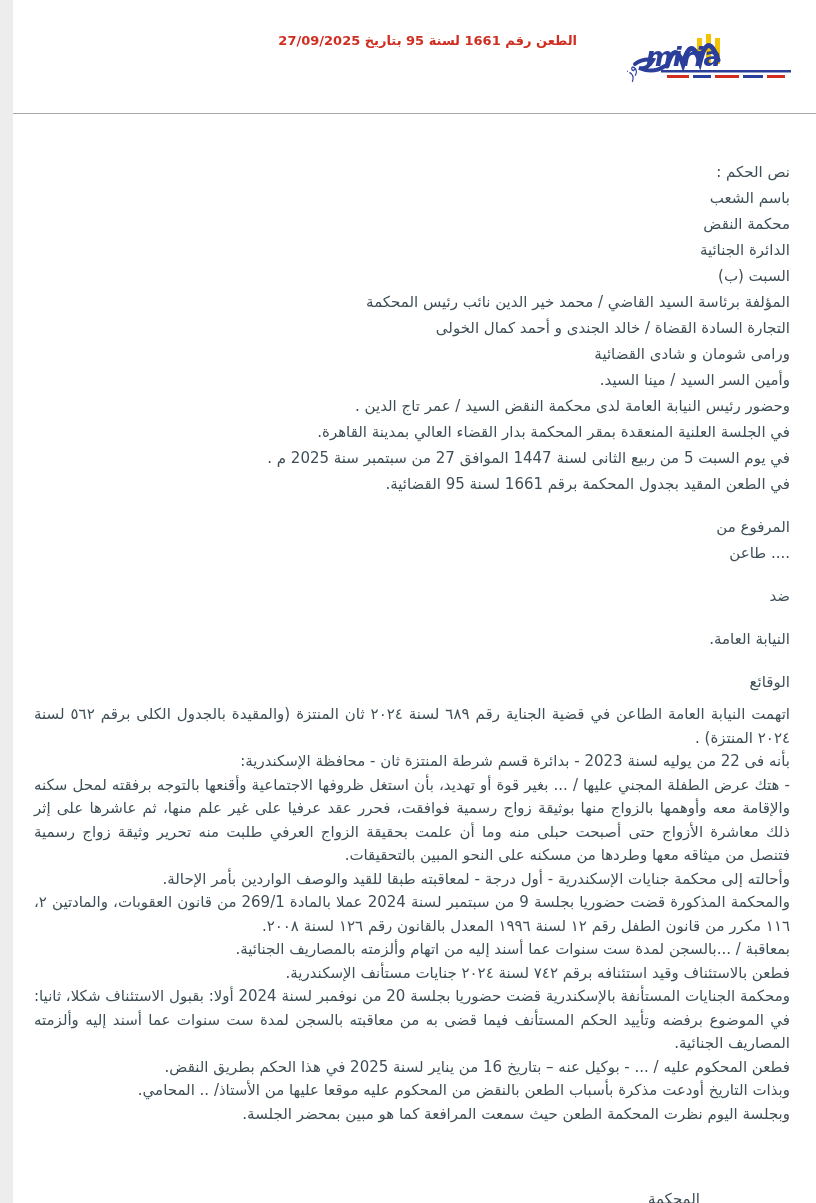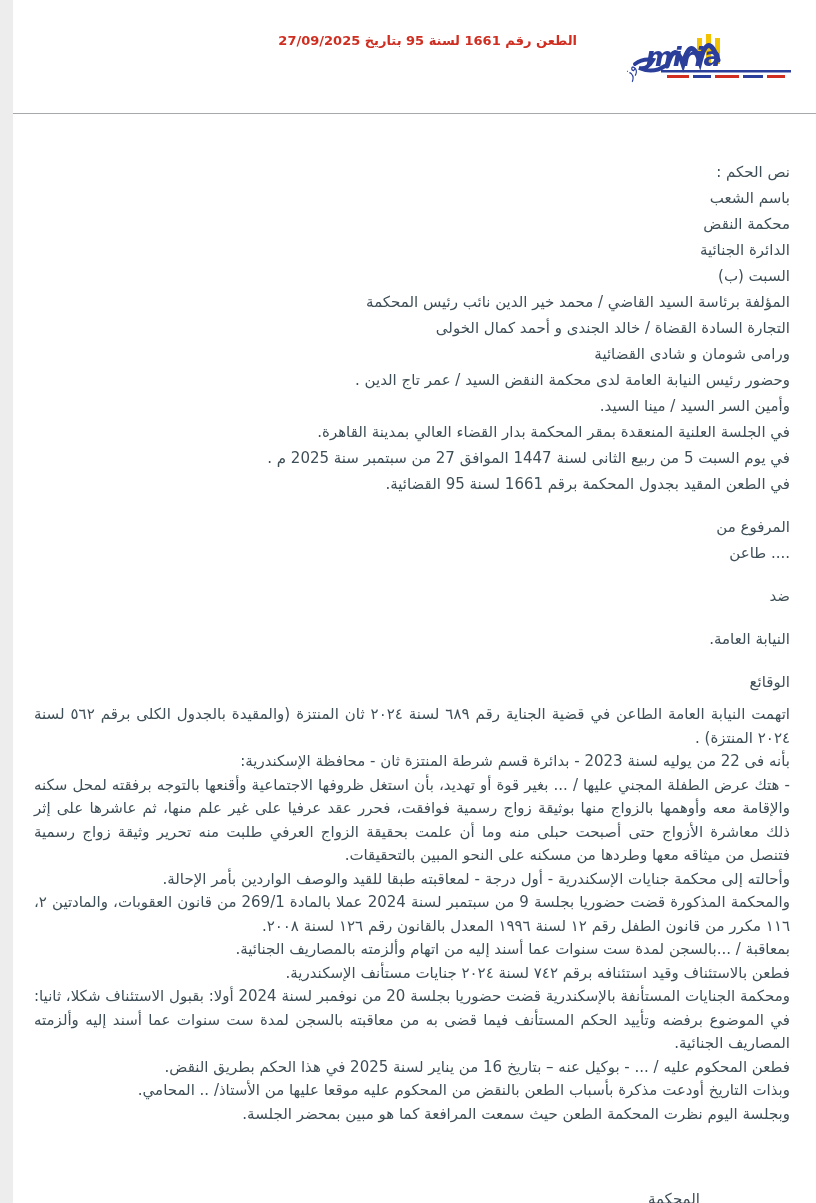--- a/index.html
+++ b/index.html
@@ -92,22 +92,22 @@
 
   <main class="body-area">
       <div class="line">نص الحكم :</div>
       <div class="line">باسم الشعب</div>
       <div class="line">محكمة النقض</div>
       <div class="line">الدائرة الجنائية</div>
       <div class="line">السبت (ب)</div>
       <div class="line">المؤلفة برئاسة السيد القاضي / محمد خير الدين نائب رئيس المحكمة</div>
       <div class="line">التجارة السادة القضاة / خالد الجندى و أحمد كمال الخولى</div>
       <div class="line">ورامى شومان و شادى القضائية</div>
+      <div class="line">وأمين السر السيد / مينا السيد.</div>
       <div class="line">وحضور رئيس النيابة العامة لدى محكمة النقض السيد / عمر تاج الدين .</div>
-      <div class="line">وأمين السر السيد / مينا السيد.</div>
       <div class="line">في الجلسة العلنية المنعقدة بمقر المحكمة بدار القضاء العالي بمدينة القاهرة.</div>
       <div class="line">في يوم السبت 5 من ربيع الثانى لسنة 1447 الموافق 27 من سبتمبر سنة 2025 م .</div>
       <div class="line">في الطعن المقيد بجدول المحكمة برقم 1661 لسنة 95 القضائية.</div>
       <div class="gap"></div>
       <div class="line">المرفوع من</div>
       <div class="line">.... طاعن</div>
       <div class="gap"></div>
       <div class="line">ضد</div>
       <div class="gap"></div>
       <div class="line">النيابة العامة.</div>

